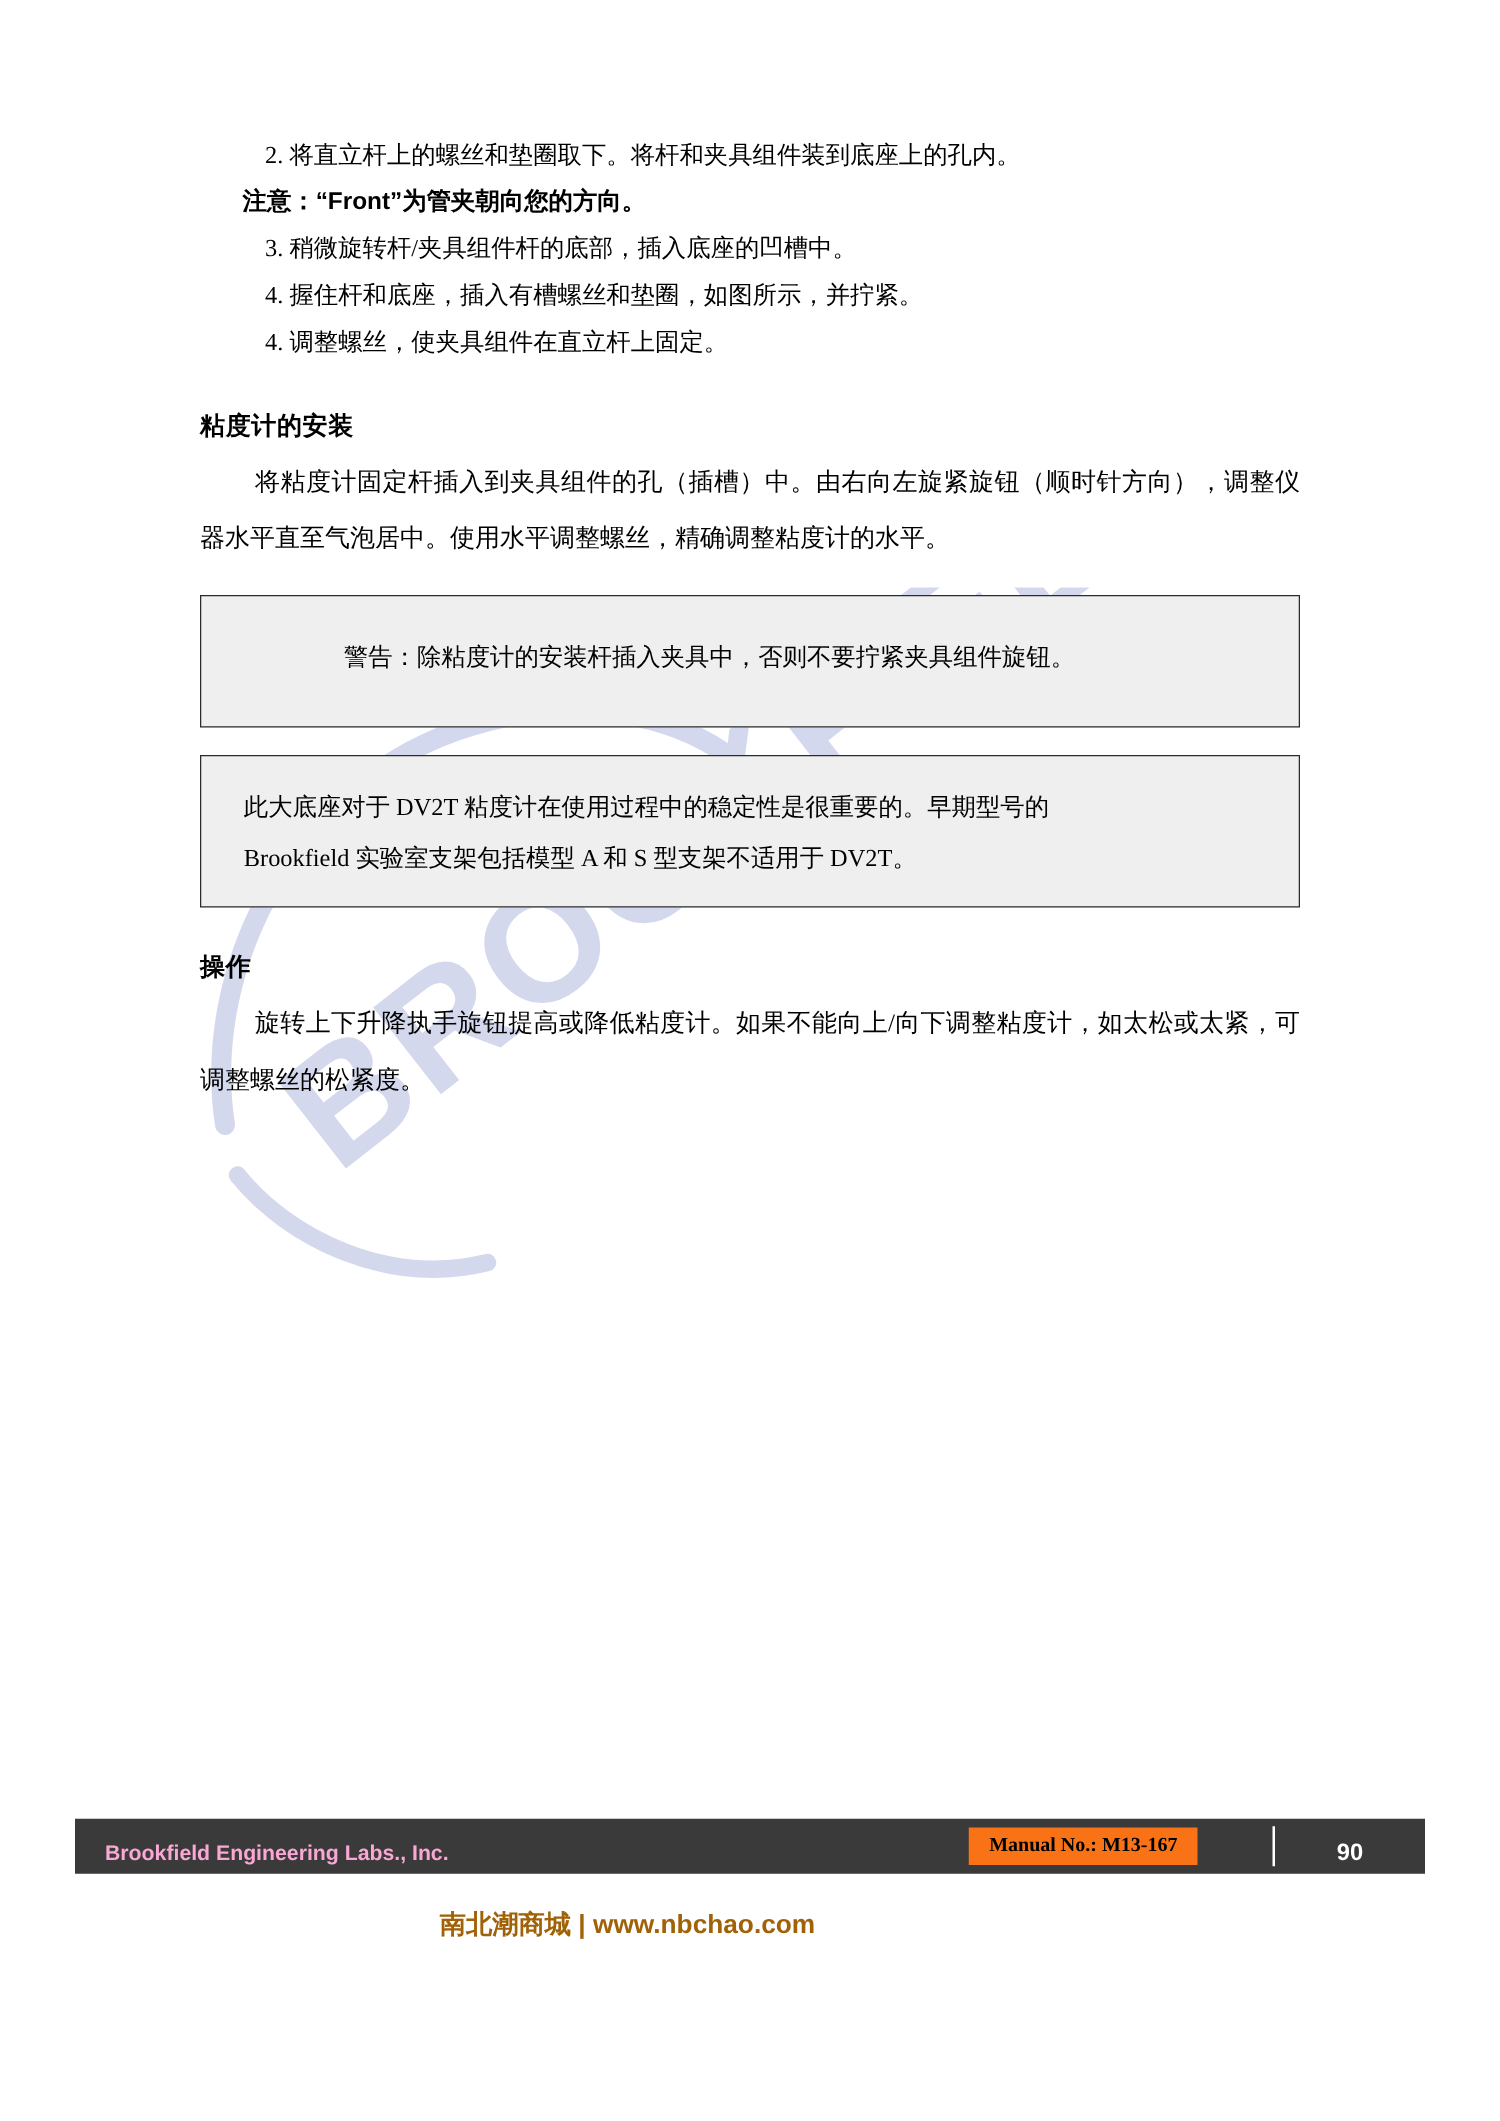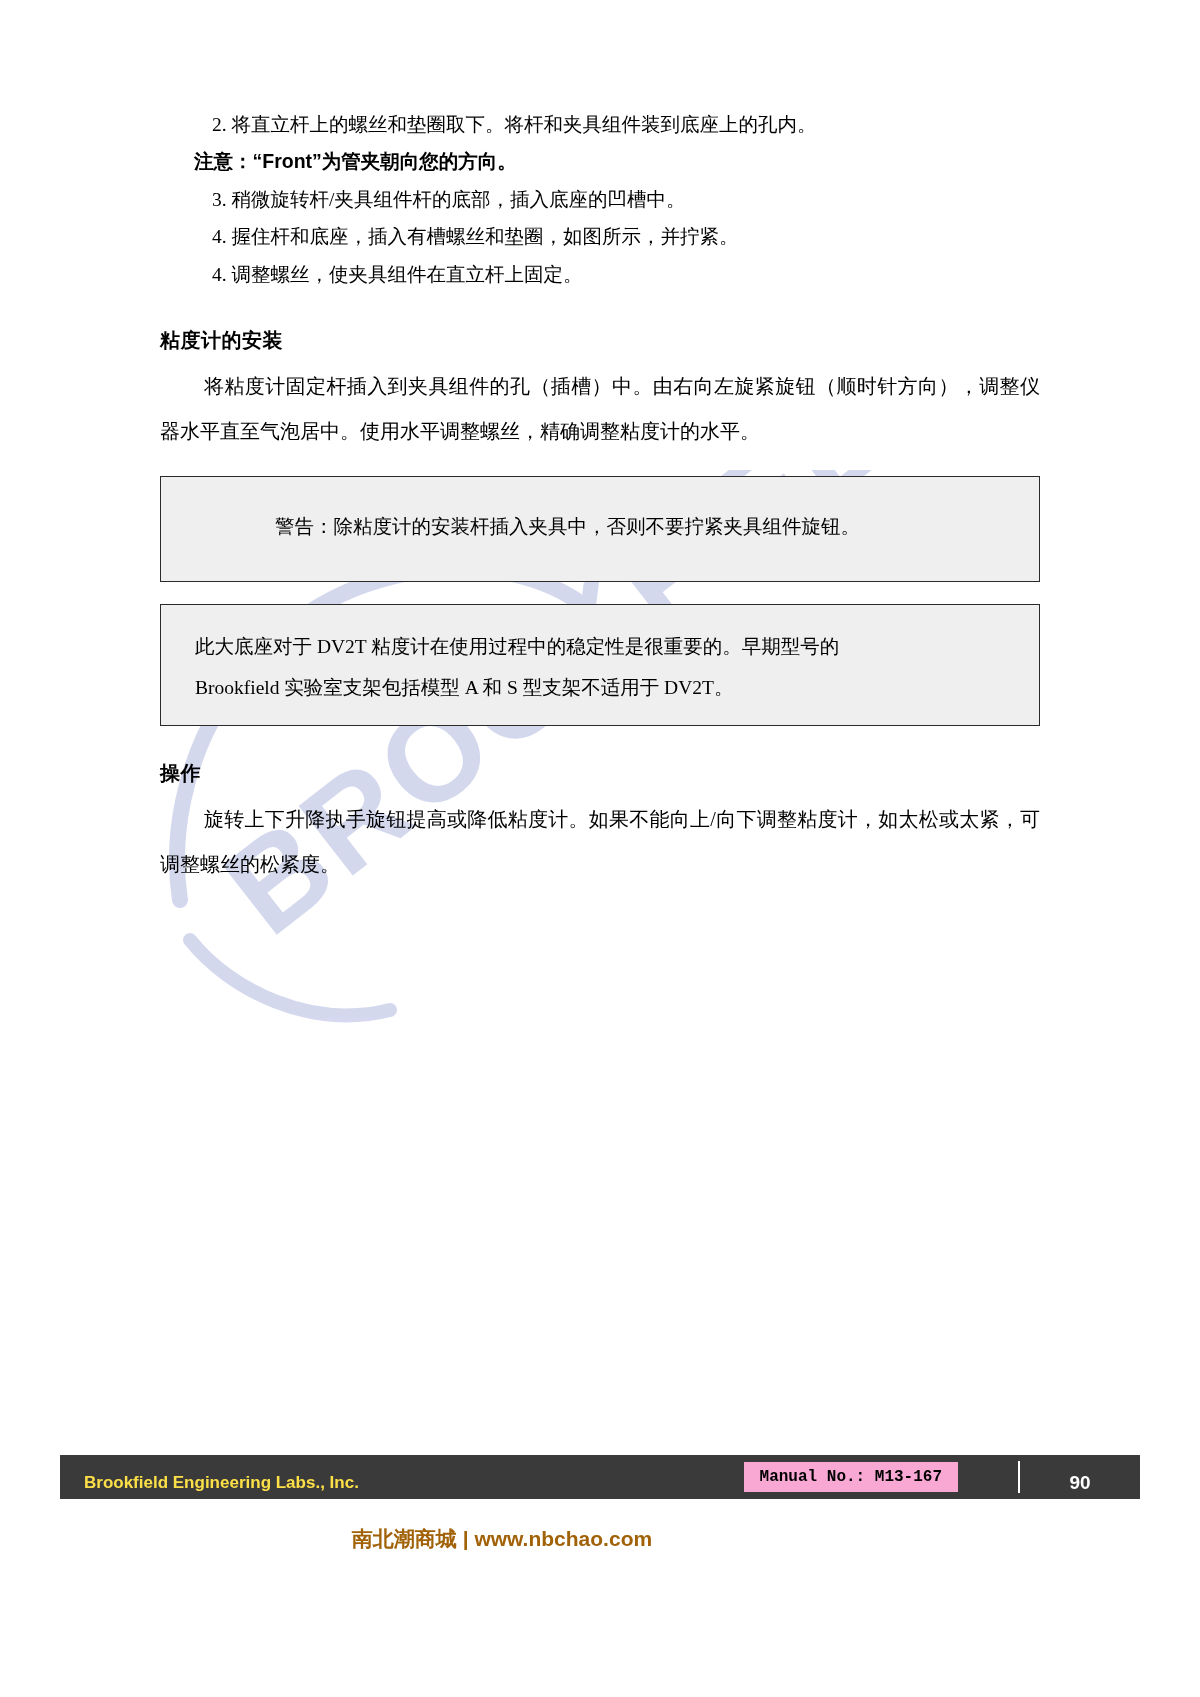--- a/index.html
+++ b/index.html
@@ -103,32 +103,32 @@
     left: 60px;
     top: 1455px;
     width: 1080px;
     height: 44px;
     background: #3a3a3a;
     display: flex;
     align-items: center;
     z-index: 3;
   }
   .footer-left {
-    color: #fde047;
+    color: #f9a8d4;
     font-family: "Liberation Sans", sans-serif;
     font-weight: bold;
     font-size: 17px;
     padding-left: 24px;
     flex: 1;
     margin-top: 12px;
   }
   .footer-mid {
-    background: #f9a8d4;
+    background: #f97316;
     color: #000000;
-    font-family: Liberation Mono, monospace;
+    font-family: Liberation Serif, serif;
     font-weight: bold;
     font-size: 16px;
     height: 30px;
     line-height: 30px;
     padding: 0 16px;
     margin-right: 60px;
     white-space: nowrap;
   }
   .footer-page {
     color: #ffffff;

